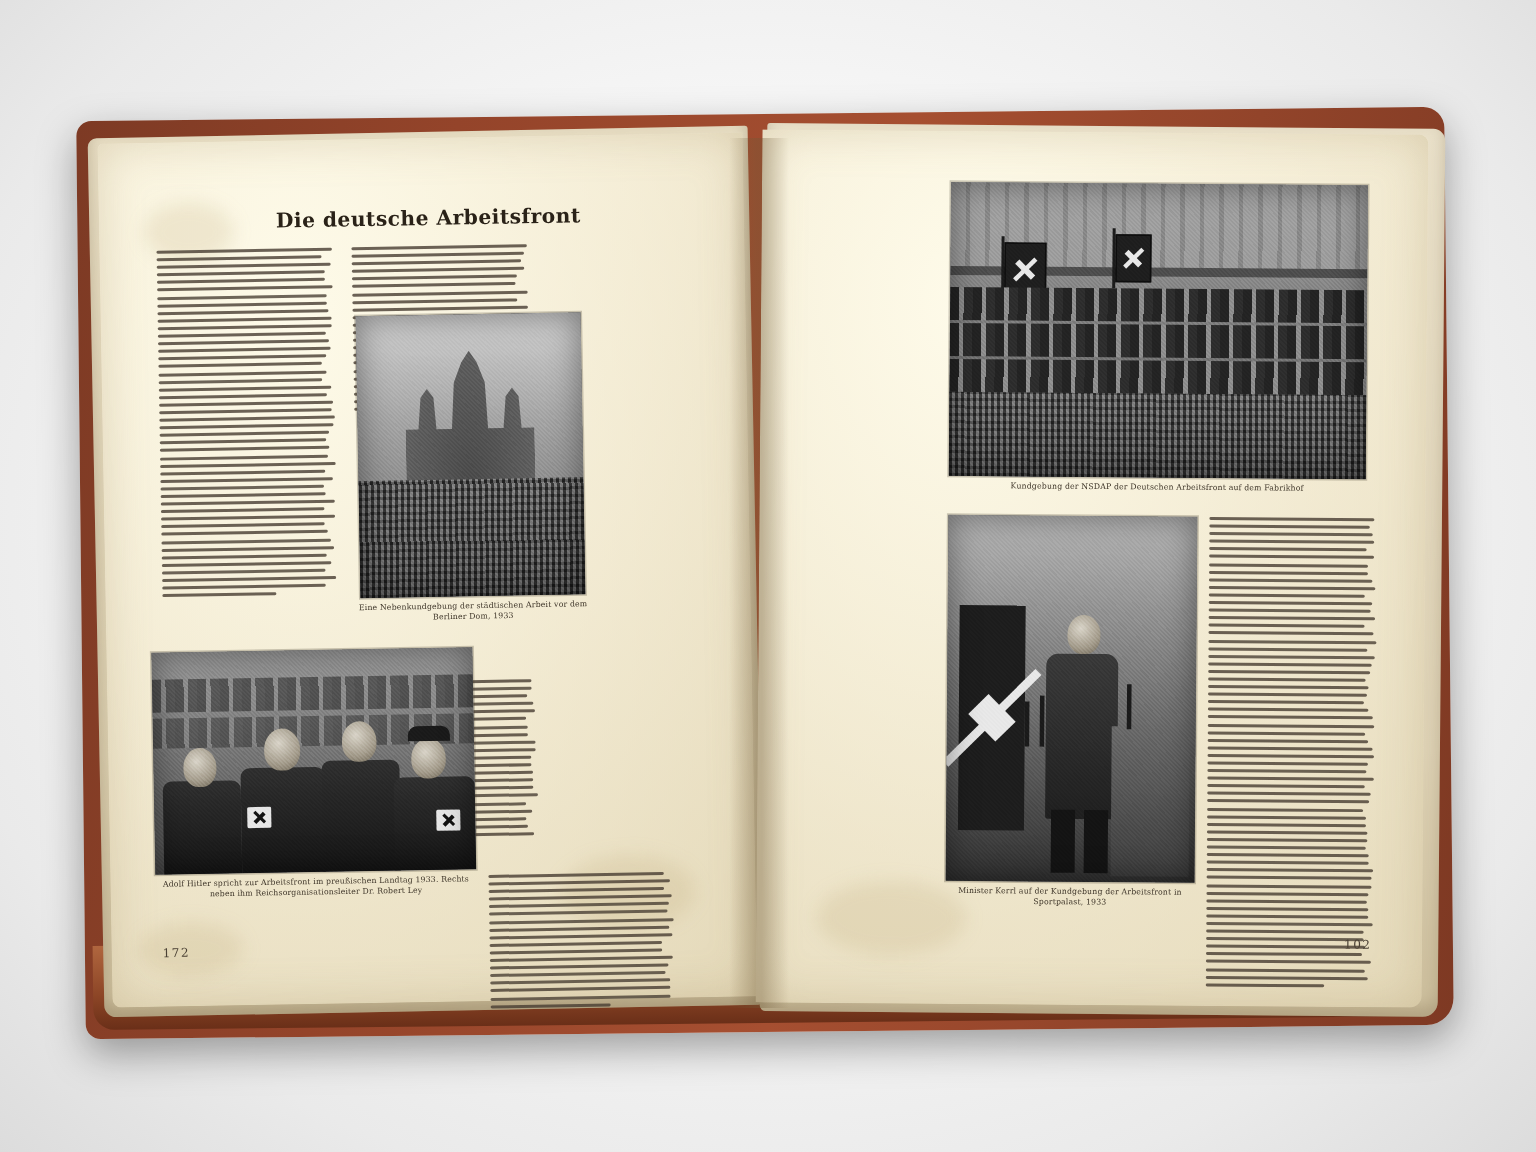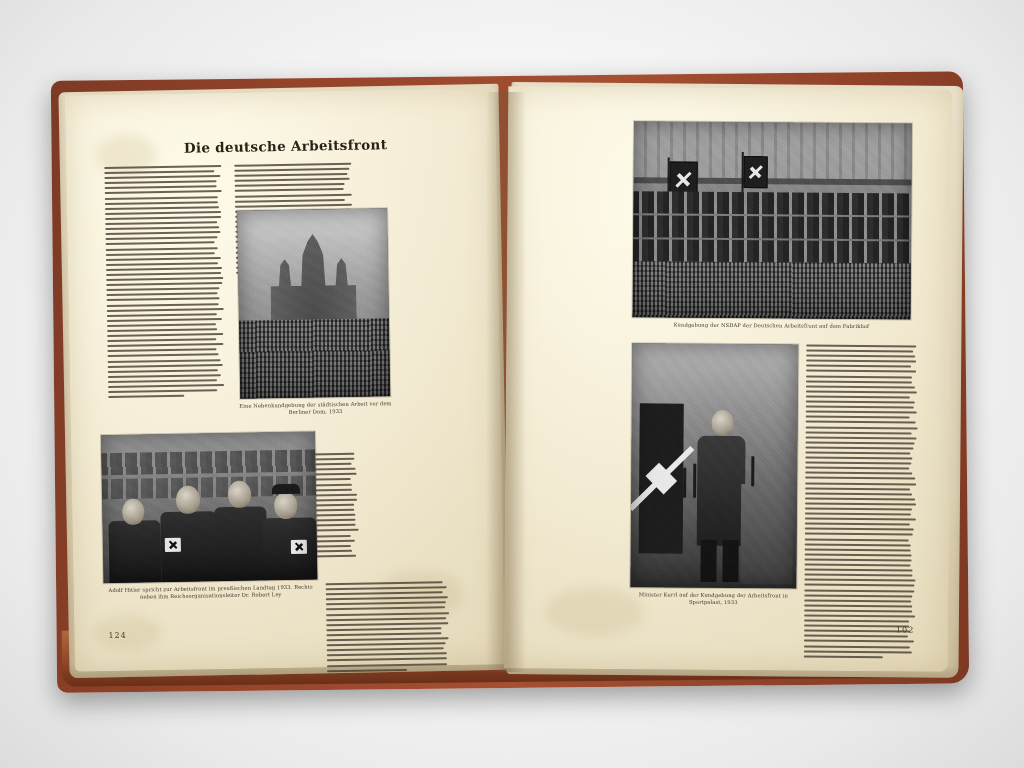--- a/index.html
+++ b/index.html
@@ -471,21 +471,21 @@
             <div class="tline" style="width: 92.6819%;"></div>
             <div class="tline" style="width: 98.1803%;"></div>
             <div class="tline" style="width: 96.0656%;"></div>
             <div class="tline short" style="width: 94.4365%;"></div>
             <div class="tline short" style="width: 96.6509%;"></div>
             <div class="tline" style="width: 96.8819%;"></div>
             <div class="tline short" style="width: 97.0058%;"></div>
             <div class="tline" style="width: 64.126%;"></div>
           </div>
 
-        <div class="folio" style="left:34px; top:536px;">124</div>
+        <div class="folio" style="left:34px; top:536px;">172</div>
       </div>
     </div>
 
     <div class="page page-right">
       <div class="page-inner">
 
         <div class="stain" style="left:300px; top:70px; width:80px; height:45px;"></div>
         <div class="stain" style="left:40px; top:500px; width:100px; height:50px;"></div>
 
         <div class="photo" style="left:126px; top:34px; width:278px; height:196px;">

